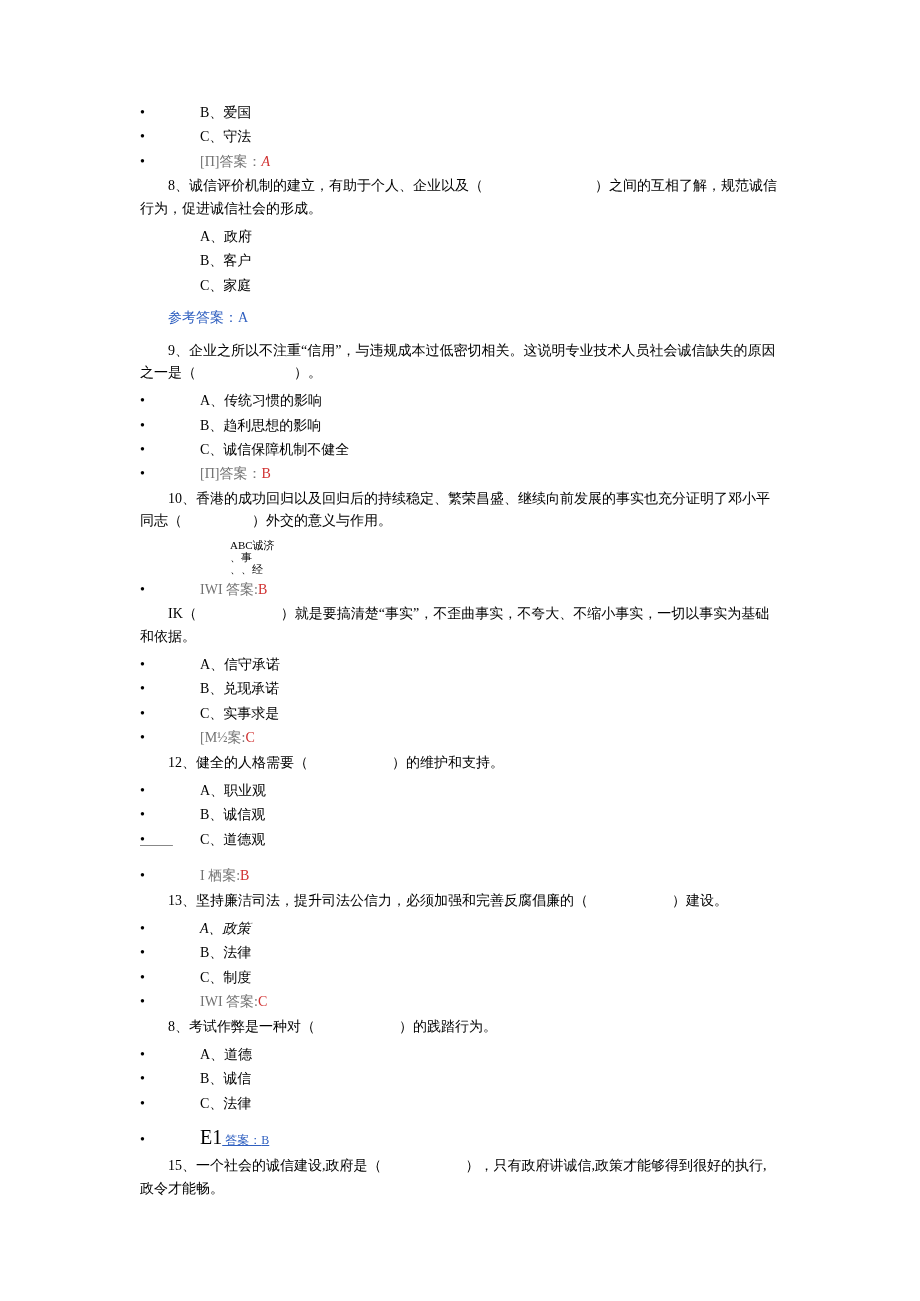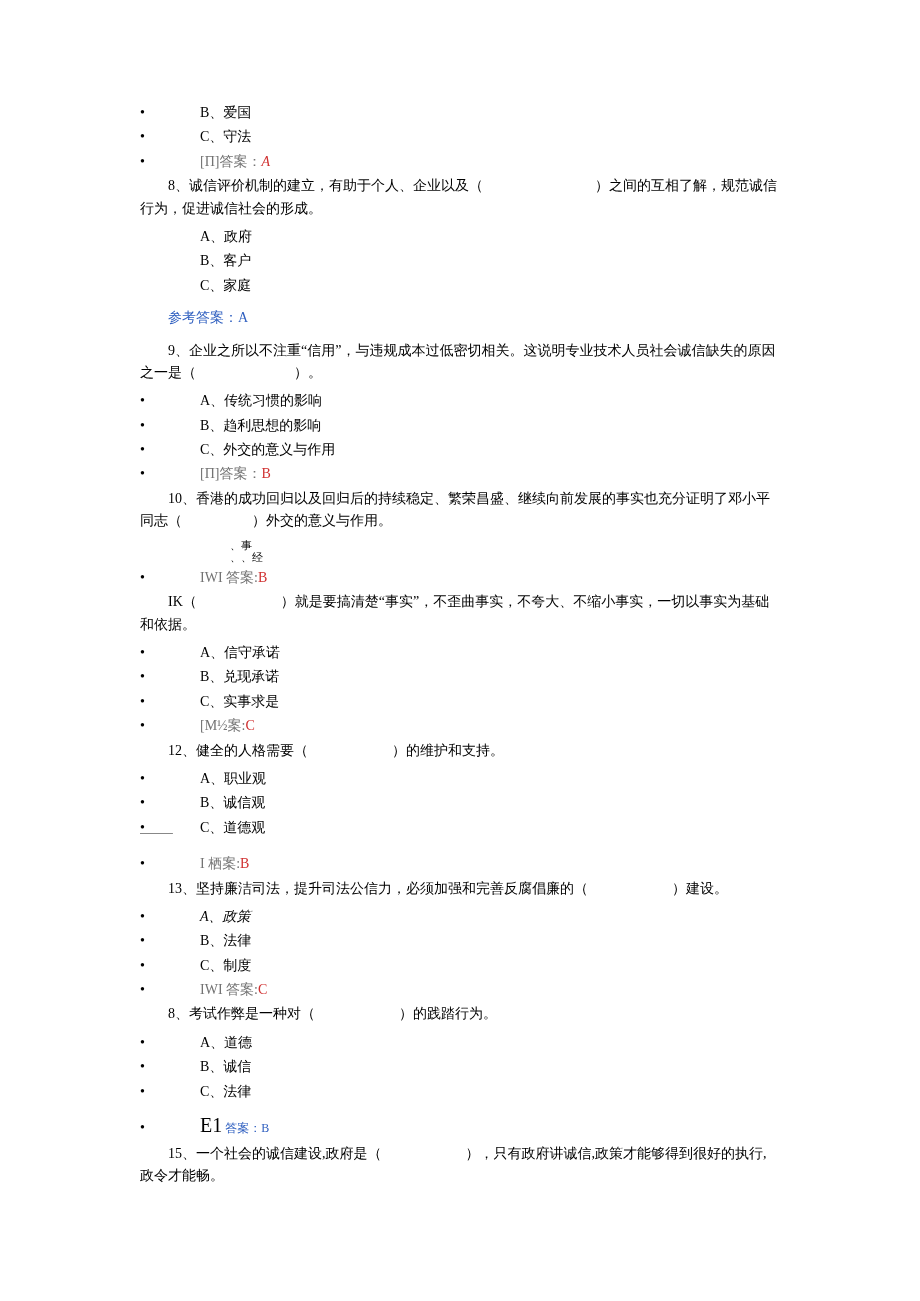--- a/index.html
+++ b/index.html
@@ -45,44 +45,46 @@
     .big-e1 {
       font-family: "Times New Roman", serif;
       font-size: 20px;
       font-weight: normal;
       vertical-align: baseline;
     }
     .ans14 {
       color: #3060c0;
       font-size: 12px;
       vertical-align: baseline;
+      text-decoration: underline;
     }
     .ans14-val { color: #3060c0; }
   </style>
 </head>
 <body>
 
 <div class="bullet-line"><span class="bullet">•</span><span class="opt">B、爱国</span></div>
 <div class="bullet-line"><span class="bullet">•</span><span class="opt">C、守法</span></div>
 <div class="bullet-line"><span class="bullet">•</span><span class="answer-label">[Π]答案：</span><span class="answer-val italic">A</span></div>
 
 <div class="question">8、诚信评价机制的建立，有助于个人、企业以及（　　　　　　　　）之间的互相了解，规范诚信行为，促进诚信社会的形成。</div>
 <div class="bullet-line"><span class="bullet">　</span><span class="opt">A、政府</span></div>
 <div class="bullet-line"><span class="bullet">　</span><span class="opt">B、客户</span></div>
 <div class="bullet-line"><span class="bullet">　</span><span class="opt">C、家庭</span></div>
 <div class="ref-answer"><span>参考答案：</span><span class="ref-answer-val">A</span></div>
 
 <div class="question">9、企业之所以不注重“信用”，与违规成本过低密切相关。这说明专业技术人员社会诚信缺失的原因之一是（　　　　　　　）。</div>
 <div class="bullet-line"><span class="bullet">•</span><span class="opt">A、传统习惯的影响</span></div>
 <div class="bullet-line"><span class="bullet">•</span><span class="opt">B、趋利思想的影响</span></div>
-<div class="bullet-line"><span class="bullet">•</span><span class="opt">C、外交的意义与作用</span></div>
+<div class="bullet-line"><span class="bullet">•</span><span class="opt">C、诚信保障机制不健全</span></div>
 <div class="bullet-line"><span class="bullet">•</span><span class="answer-label">[Π]答案：</span><span class="answer-val">B</span></div>
 
 <div class="question">10、香港的成功回归以及回归后的持续稳定、繁荣昌盛、继续向前发展的事实也充分证明了邓小平同志（　　　　　）外交的意义与作用。</div>
 <div class="q10-opts">
+  <span>ABC诚济</span>
   <span>、事</span>
   <span>、、经</span>
 </div>
 <div class="bullet-line"><span class="bullet">•</span><span class="answer-label">IWI 答案:</span><span class="answer-val">B</span></div>
 
 <div class="question">IK（　　　　　　）就是要搞清楚“事实”，不歪曲事实，不夸大、不缩小事实，一切以事实为基础和依据。</div>
 <div class="bullet-line"><span class="bullet">•</span><span class="opt">A、信守承诺</span></div>
 <div class="bullet-line"><span class="bullet">•</span><span class="opt">B、兑现承诺</span></div>
 <div class="bullet-line"><span class="bullet">•</span><span class="opt">C、实事求是</span></div>
 <div class="bullet-line"><span class="bullet">•</span><span class="answer-label">[M½案:</span><span class="answer-val">C</span></div>

